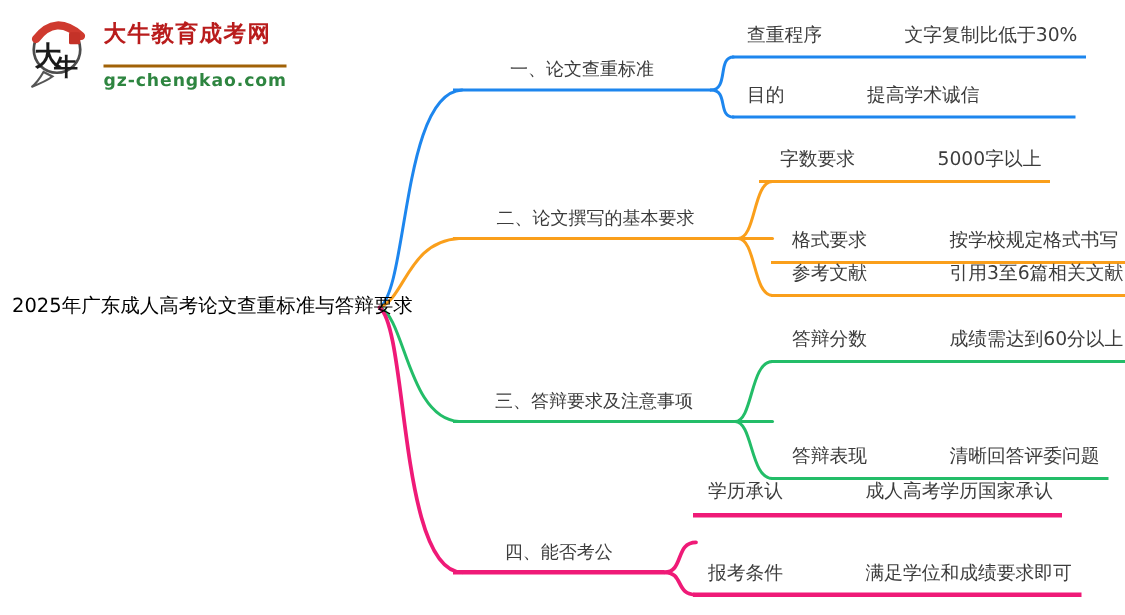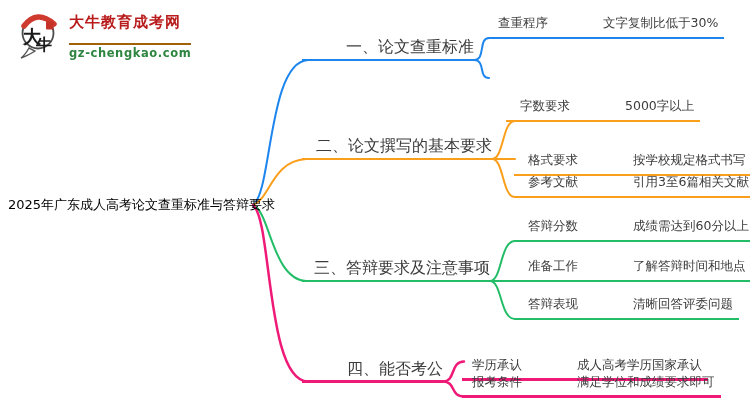--- a/index.html
+++ b/index.html
@@ -15,22 +15,22 @@
   .logo-title{font-size:15px;font-weight:bold;color:#b91c1c;letter-spacing:1px;line-height:18px;}
   .logo-domain{font-size:11.5px;font-weight:bold;color:#2e8540;letter-spacing:.6px;
                border-top:2px solid #a16207;padding-top:2px;margin-top:12px;line-height:13px;}
 
   
   .root-label{
     position:absolute;left:8px;top:197px;width:240px;text-align:right;
     font-size:13px;line-height:16px;color:#000000;white-space:nowrap;
   }
   .blabel{
-    position:absolute;height:24px;box-sizing:border-box;text-align:right;
-    font-size:16px;line-height:19px;white-space:nowrap;padding-bottom:1px;
+    position:absolute;height:24px;box-sizing:border-box;text-align:center;
+    font-size:12px;line-height:19px;white-space:nowrap;padding-bottom:1px;
     border-bottom-style:solid;border-bottom-width:2px;
   }
   .row{
     position:absolute;height:24px;box-sizing:border-box;display:flex;
     gap:55px;white-space:nowrap;font-size:12.5px;line-height:15px;
     padding:0 6px 3px 10px;border-bottom-style:solid;border-bottom-width:2px;width:fit-content;
   }
   .row .rvalue{display:inline-block;}
   .c0{border-color:#1d86ee;} .c1{border-color:#fa9f1b;}
   .c2{border-color:#23bd68;} .c3{border-color:#ef1a77;}
@@ -78,51 +78,51 @@
     </div>
   </div>
 
   <div class="root-label">2025年广东成人高考论文查重标准与答辩要求</div>
 
   <div class="blabel c0" style="left:302px;top:37px;width:172px;">一、论文查重标准</div>
   <div class="row c0" style="left:488px;top:15px;">
     <span class="rlabel">查重程序</span>
     <span class="rvalue">文字复制比低于30%</span>
   </div>
+  <div class="row c0" style="left:488px;top:55px;">
+    <span class="rlabel">目的</span>
+    <span class="rvalue" style="min-width:133px;">提高学术诚信</span>
+  </div>
 
   <div class="blabel c1" style="left:302px;top:136px;width:190px;">二、论文撰写的基本要求</div>
   <div class="row c1 pl14" style="left:506px;top:98px;">
     <span class="rlabel">字数要求</span>
     <span class="rvalue">5000字以上</span>
   </div>
   <div class="row c1 pl14" style="left:514px;top:152px;">
     <span class="rlabel">格式要求</span>
     <span class="rvalue">按学校规定格式书写</span>
   </div>
   <div class="row c1 pl14" style="left:514px;top:174px;">
     <span class="rlabel">参考文献</span>
     <span class="rvalue">引用3至6篇相关文献</span>
   </div>
 
   <div class="blabel c2" style="left:302px;top:258px;width:188px;">三、答辩要求及注意事项</div>
   <div class="row c2 pl14" style="left:514px;top:218px;">
     <span class="rlabel">答辩分数</span>
     <span class="rvalue">成绩需达到60分以上</span>
   </div>
-  <div class="row c2 pl14" style="left:514px;top:258px;">
-    <span class="rlabel">准备工作</span>
-    <span class="rvalue">了解答辩时间和地点</span>
-  </div>
   <div class="row c2 pl14" style="left:514px;top:296px;">
     <span class="rlabel">答辩表现</span>
     <span class="rvalue">清晰回答评委问题</span>
   </div>
 
   <div class="blabel c3 b3w" style="left:302px;top:359px;width:141px;">四、能否考公</div>
-  <div class="row c3 b3w" style="left:462px;top:357px;">
+  <div class="row c3 b3w" style="left:462px;top:321px;font-family:Liberation Mono, monospace;">
     <span class="rlabel">学历承认</span>
     <span class="rvalue">成人高考学历国家承认</span>
   </div>
   <div class="row c3 b3w" style="left:462px;top:374px;">
     <span class="rlabel">报考条件</span>
     <span class="rvalue">满足学位和成绩要求即可</span>
   </div>
 
 </div>
 

